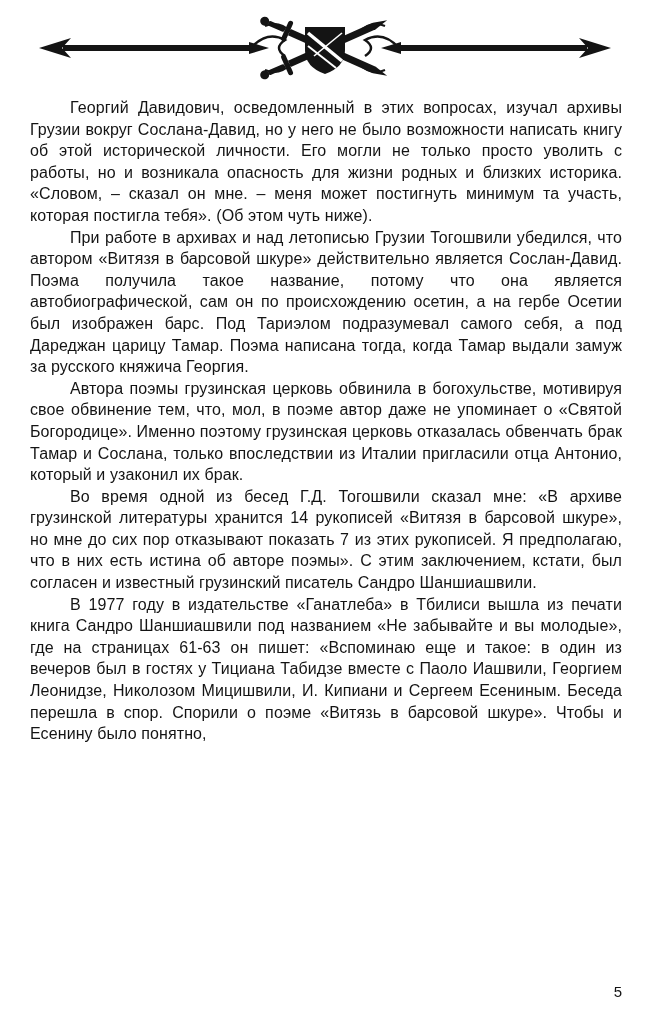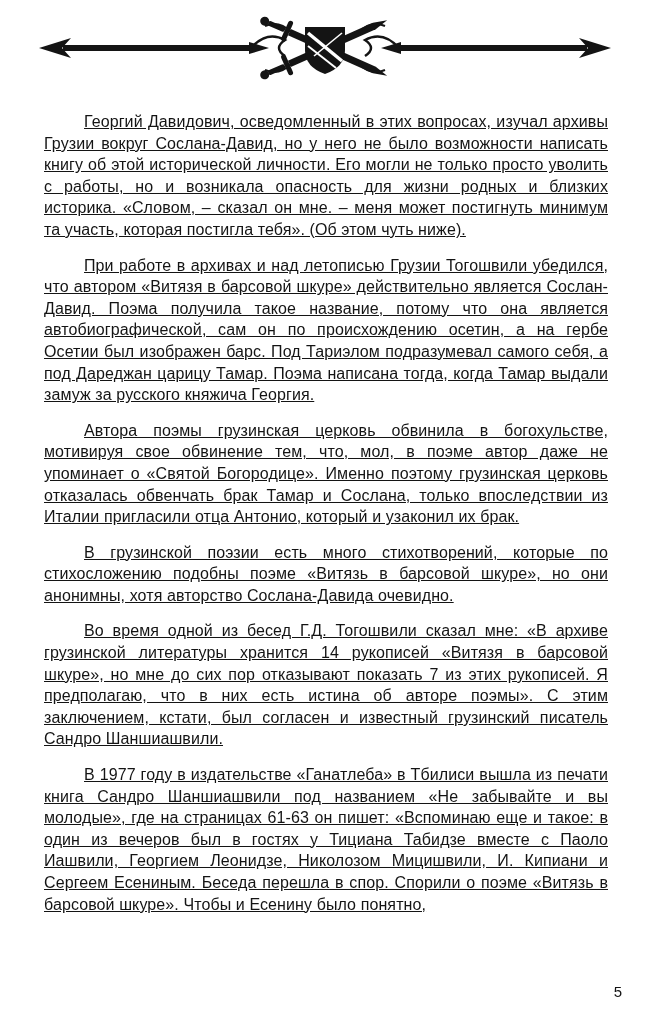--- a/index.html
+++ b/index.html
@@ -20,23 +20,22 @@
     position:absolute; top:12px; left:0; width:100%;
     display:flex; justify-content:center;
   }
   .text-block {
     position:absolute; top:97px; left:30px; width:592px;
     font-size:16px; line-height:21.6px;
     text-align:justify;
     letter-spacing:0.1px;
   }
   .text-block p {
-    margin:14px;
+    margin:0;
     text-indent:40px;
-    text-decoration:underline;
   }
   .page-number {
     position:absolute; right:28px; bottom:28px;
     font-size:15px;
   }
 </style>
 </head>
 <body>
 
 <div class="page">
@@ -86,20 +85,19 @@
       <path d="M324 20 q12 -12 26 -6" fill="none" stroke="#141414" stroke-width="2"></path>
       <path d="M256 52 q-12 12 -26 6" fill="none" stroke="#141414" stroke-width="2"></path>
       <path d="M324 52 q12 12 26 6" fill="none" stroke="#141414" stroke-width="2"></path>
     </svg>
   </div>
 
   <div class="text-block">
     <p>Георгий Давидович, осведомленный в этих вопросах, изучал архивы Грузии вокруг Сослана-Давид, но у него не было возможности написать книгу об этой исторической личности. Его могли не только просто уволить с работы, но и возникала опасность для жизни родных и близких историка. «Словом, – сказал он мне. – меня может постигнуть минимум та участь, которая постигла тебя». (Об этом чуть ниже).</p>
     <p>При работе в архивах и над летописью Грузии Тогошвили убедился, что автором «Витязя в барсовой шкуре» действительно является Сослан-Давид. Поэма получила такое название, потому что она является автобиографической, сам он по происхождению осетин, а на гербе Осетии был изображен барс. Под Тариэлом подразумевал самого себя, а под Дареджан царицу Тамар. Поэма написана тогда, когда Тамар выдали замуж за русского княжича Георгия.</p>
     <p>Автора поэмы грузинская церковь обвинила в богохульстве, мотивируя свое обвинение тем, что, мол, в поэме автор даже не упоминает о «Святой Богородице». Именно поэтому грузинская церковь отказалась обвенчать брак Тамар и Сослана, только впоследствии из Италии пригласили отца Антонио, который и узаконил их брак.</p>
-    <p>В грузинской поэзии есть много стихотворений, которые по стихосложению подобны поэме «Витязь в барсовой шкуре», но они анонимны, хотя авторство Сослана-Давида очевидно.</p>
     <p>Во время одной из бесед Г.Д. Тогошвили сказал мне: «В архиве грузинской литературы хранится 14 рукописей «Витязя в барсовой шкуре», но мне до сих пор отказывают показать 7 из этих рукописей. Я предполагаю, что в них есть истина об авторе поэмы». С этим заключением, кстати, был согласен и известный грузинский писатель Сандро Шаншиашвили.</p>
     <p>В 1977 году в издательстве «Ганатлеба» в Тбилиси вышла из печати книга Сандро Шаншиашвили под названием «Не забывайте и вы молодые», где на страницах 61-63 он пишет: «Вспоминаю еще и такое: в один из вечеров был в гостях у Тициана Табидзе вместе с Паоло Иашвили, Георгием Леонидзе, Николозом Мицишвили, И. Кипиани и Сергеем Есениным. Беседа перешла в спор. Спорили о поэме «Витязь в барсовой шкуре». Чтобы и Есенину было понятно,</p>
   </div>
 
   <div class="page-number">5</div>
 
 </div>
 
 </body></html>

